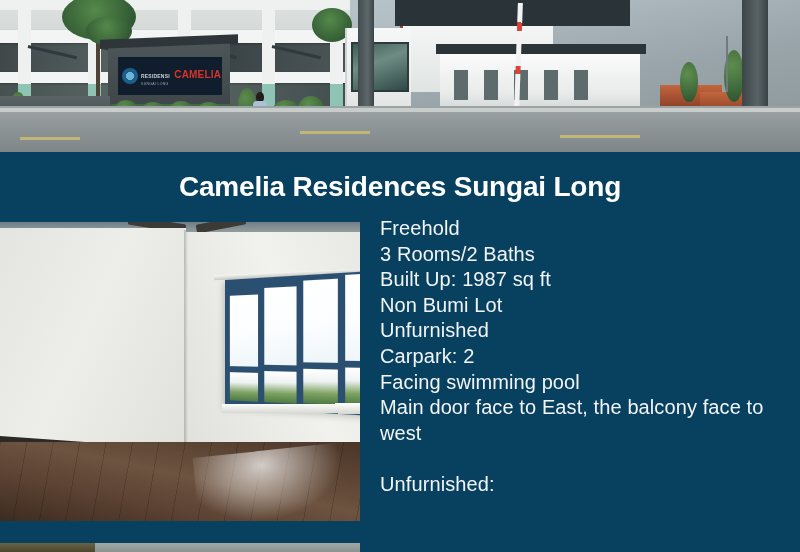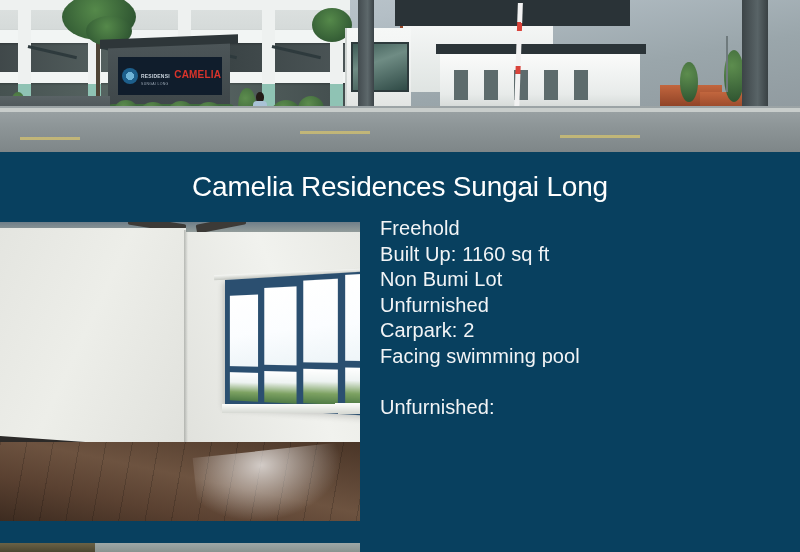--- a/index.html
+++ b/index.html
@@ -193,21 +193,21 @@
   }
 
   
   .title-bar {
     position: absolute; left: 0; top: 152px; width: 800px; height: 70px;
     display: flex; align-items: center; justify-content: center;
   }
   .title-text {
     color: #ffffff;
     font-size: 28px;
-    font-weight: normal;
+    font-weight: bold;
     letter-spacing: -0.2px;
     text-align: center;
   }
 
   
   .photo-room {
     position: absolute; left: 0; top: 222px; width: 360px; height: 299px;
     overflow: hidden;
     background: #e9eae6;
   }
@@ -428,20 +428,22 @@
   <div class="floor-glare"></div>
 </div>
 
 <div class="photo-second">
   <div class="ps-a"></div>
   <div class="ps-b"></div>
 </div>
 
 <div class="details">
   <p>Freehold</p>
-  <p>Built Up: 1160 sq ft</p>
+  <p>3 Rooms/2 Baths</p>
+  <p>Built Up: 1987 sq ft</p>
   <p>Non Bumi Lot</p>
   <p>Unfurnished</p>
   <p>Carpark: 2</p>
   <p>Facing swimming pool</p>
+  <p>Main door face to East, the balcony face to west</p>
   <p class="spacer"></p>
   <p>Unfurnished:</p>
 </div>
 
 </body></html>

